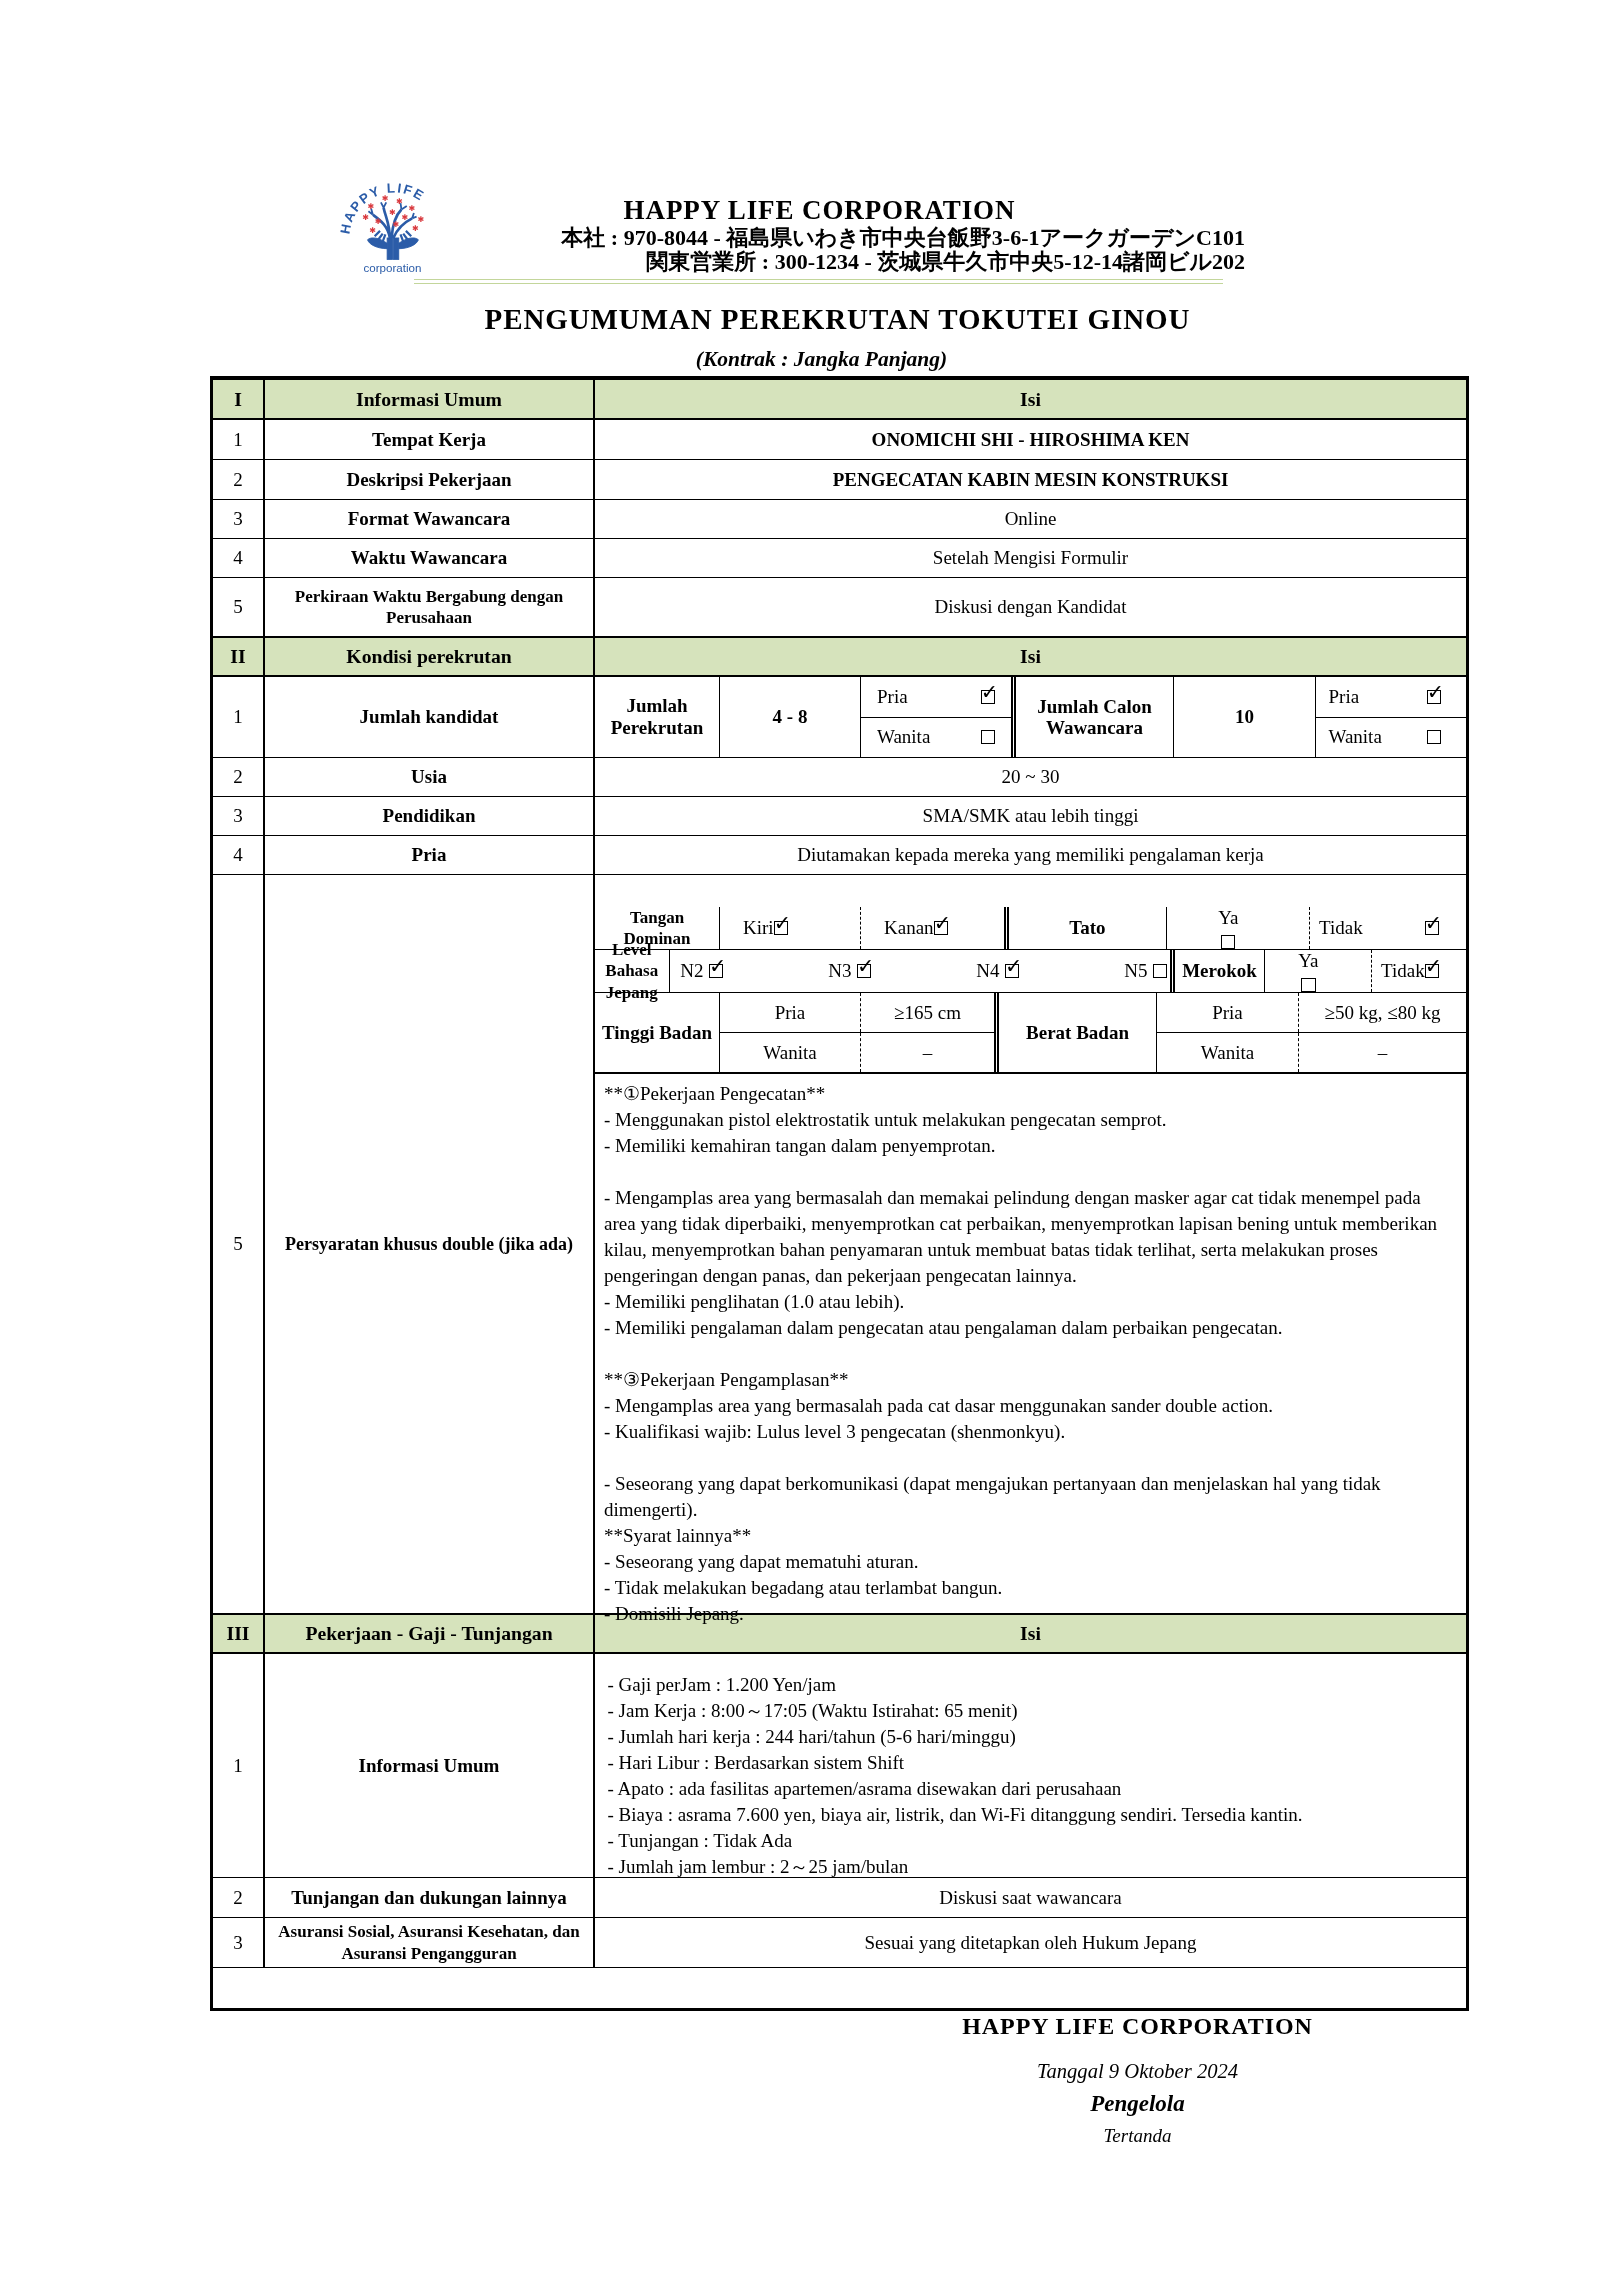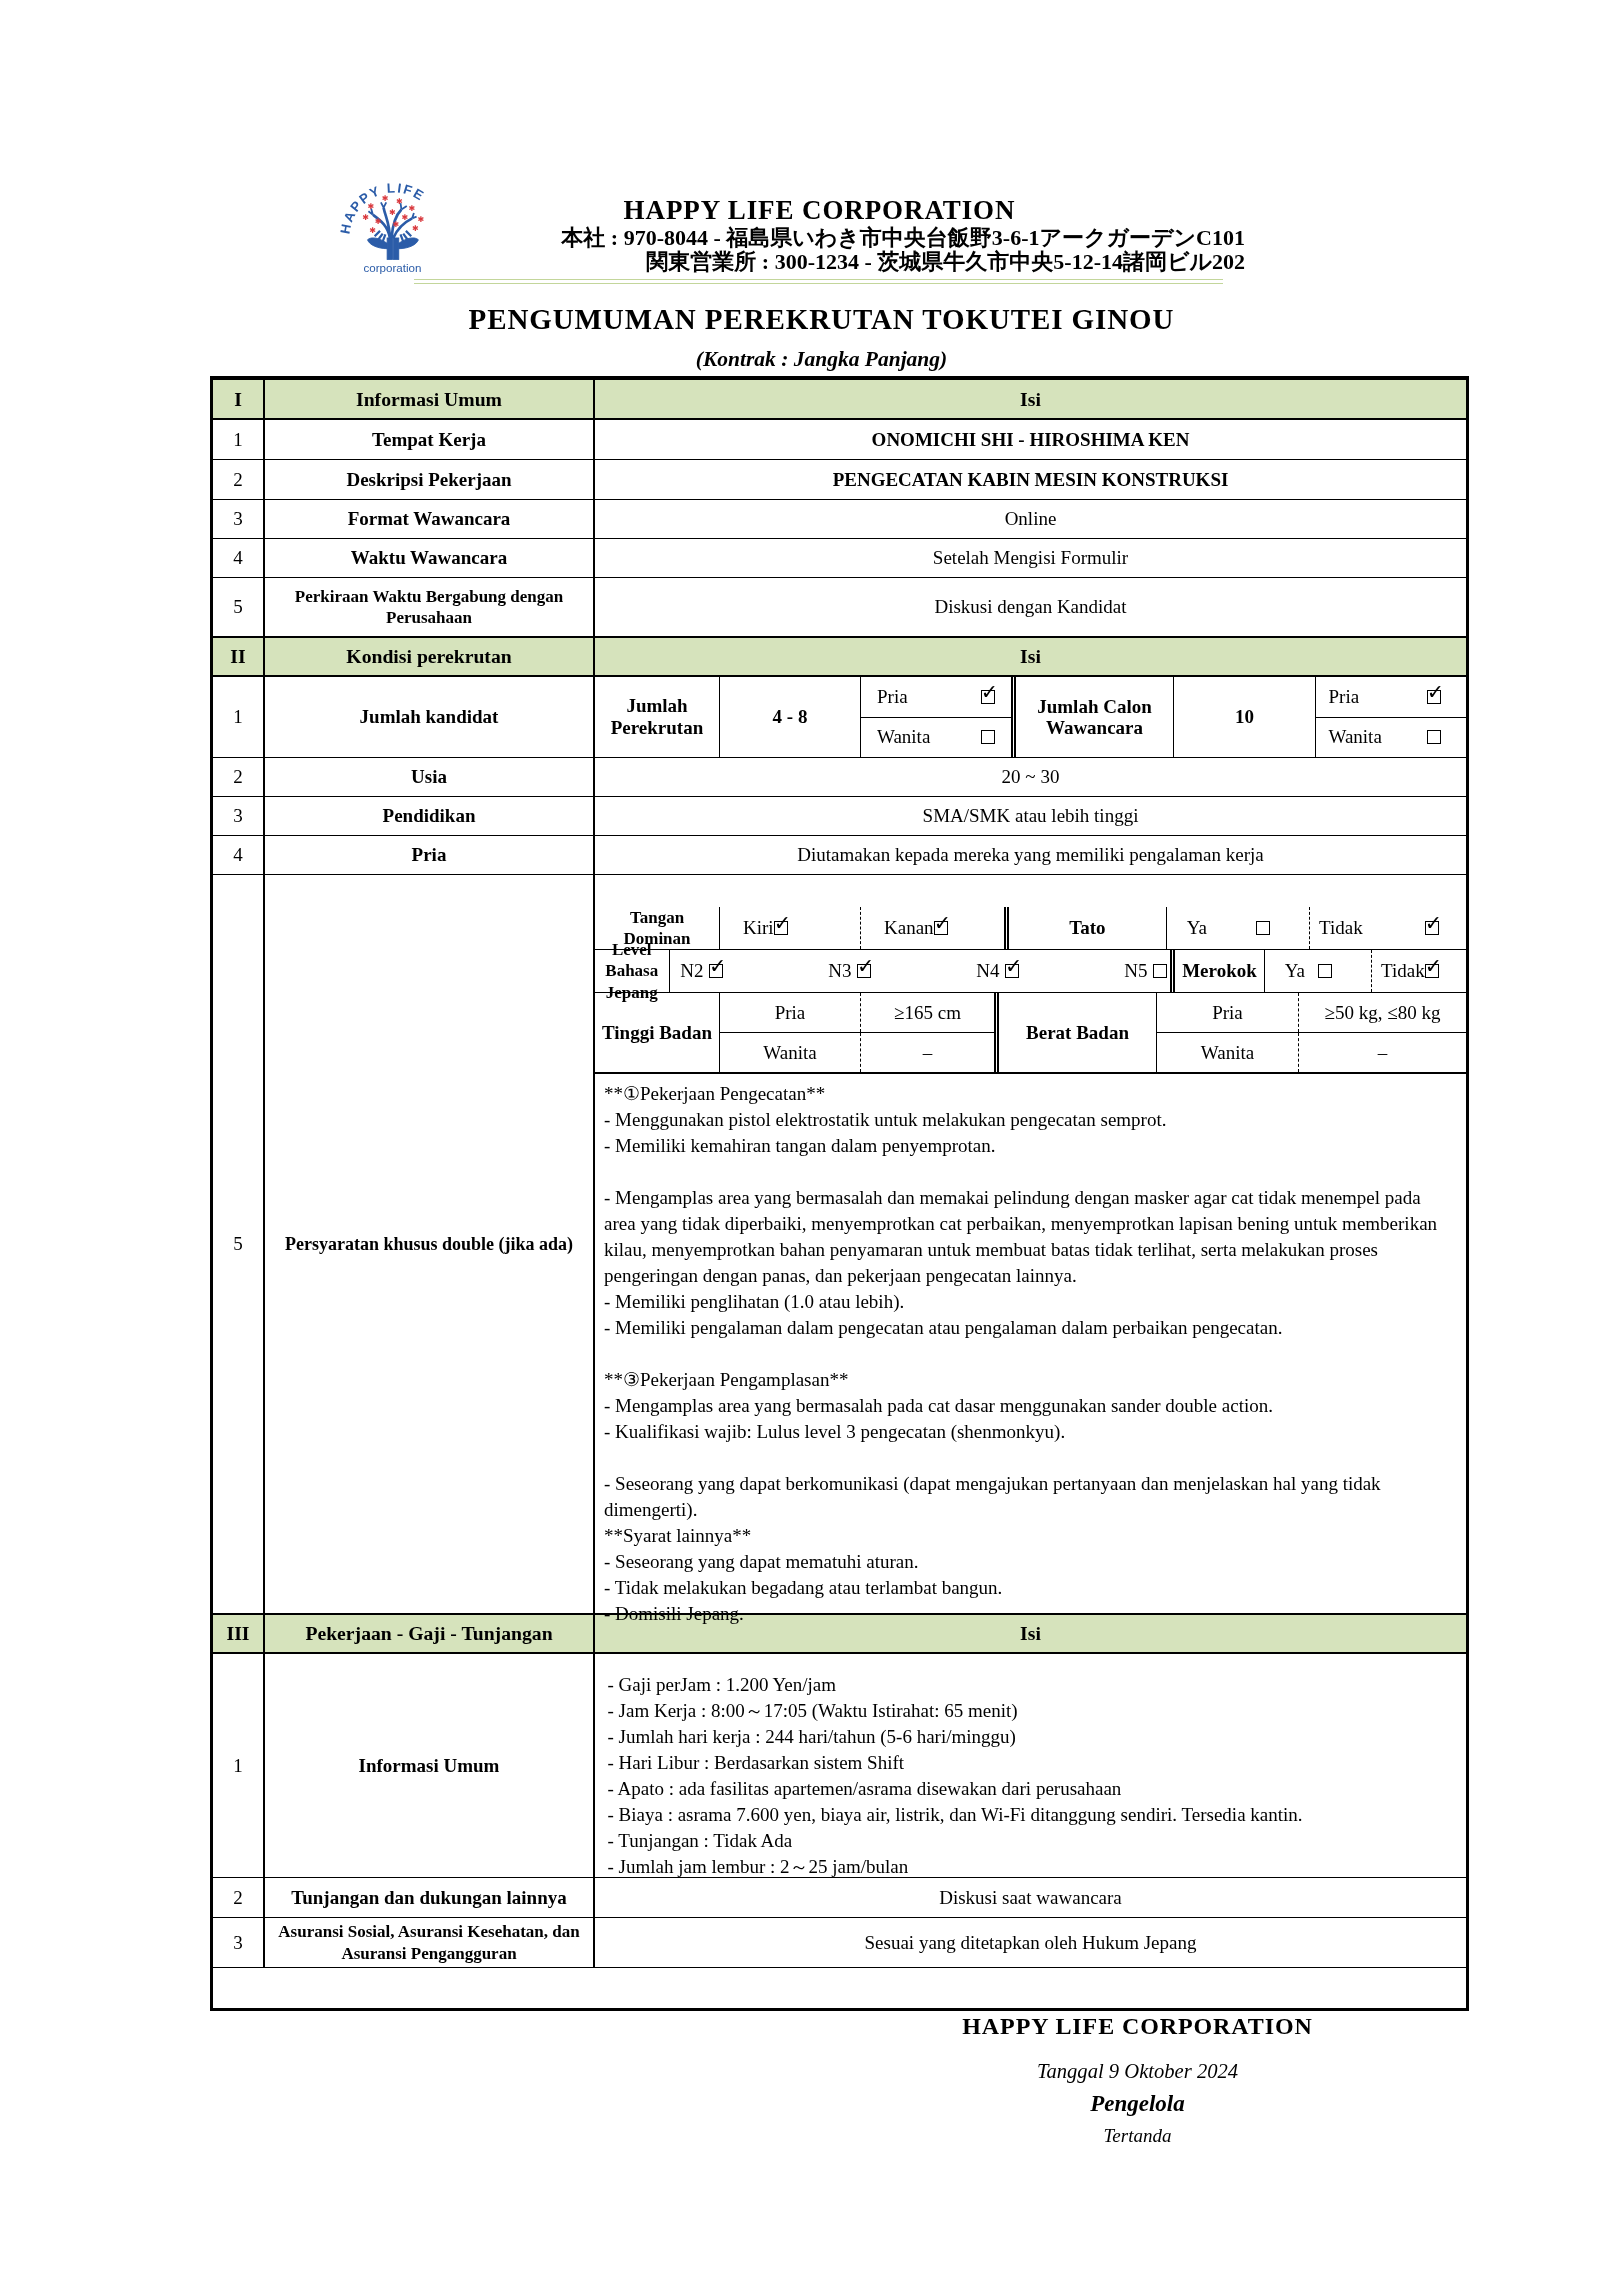--- a/index.html
+++ b/index.html
@@ -11,21 +11,21 @@
   
   .logo { position:absolute; left:339px; top:168px; width:107px; height:115px; }
   .hdr-block { position:absolute; left:394px; top:195px; width:851px; text-align:center; }
   .company-name { font-size:27px; font-weight:bold; letter-spacing:0.9px; }
   .addr { font-size:22px; font-weight:bold; line-height:24px;
           font-family:"Liberation Serif","DejaVu Serif",serif;text-align:right; }
   .green-rule { position:absolute; left:414px; top:279px; width:809px; height:5.4px;
                 border-top:1.8px solid #c3d69b; border-bottom:1.8px solid #c3d69b; }
 
   
-  .doc-title { position:absolute; left:192px; top:303px; width:1259px; text-align:center;
+  .doc-title { position:absolute; left:208px; top:303px; width:1259px; text-align:center;
                font-size:29px; font-weight:bold; letter-spacing:0.9px; }
   .doc-subtitle { position:absolute; left:192px; top:347px; width:1259px; text-align:center;
                   font-size:21.5px; font-weight:bold; font-style:italic; }
 
   
   .tbl { position:absolute; left:210px; top:376px; width:1259px;
          border:3.6px solid #000; background:#fff; }
   .r { display:flex; border-bottom:1.8px solid #000; align-items:stretch; }
   .r:last-child { border-bottom:none; }
   .sect { background:#d6e3bc; border-bottom:2.7px solid #000; border-top:0.9px solid #000; }
@@ -56,21 +56,21 @@
   .cb { display:inline-block; width:14.3px; height:14.3px; border:1.8px solid #000;
         position:relative; flex:0 0 auto; }
   .cb.on::after { content:"✓"; position:absolute; left:-0.9px; top:-10.7px;
                   font-size:20.6px; font-weight:bold;
                   font-family:"DejaVu Sans","Liberation Sans",sans-serif; }
 
   .opt { display:flex; align-items:center; justify-content:space-between;
          font-size:19px; }
   .pad-a { padding:0 16px; }
   .pad-b { padding:0 25px 0 12.5px; }
-  .pad-c { padding:0 39px 0 19.7px; }
+  .pad-c { padding:0 39px 0 19.7px;flex-direction:column; }
   .pad-d { padding:0 27px 0 9px; }
   .kiri-opt { justify-content:flex-start; gap:0; padding-left:23px; }
 
   .jlp { display:flex; align-items:center; justify-content:space-between;
          width:100%; padding:0 2.7px 0 10.7px; font-size:19px; }
   .jlp-item { display:flex; align-items:center; gap:5.4px; }
 
   
   .row5-right { flex:1; display:flex; flex-direction:column; }
   .subtbl { display:flex; flex-direction:column; }

